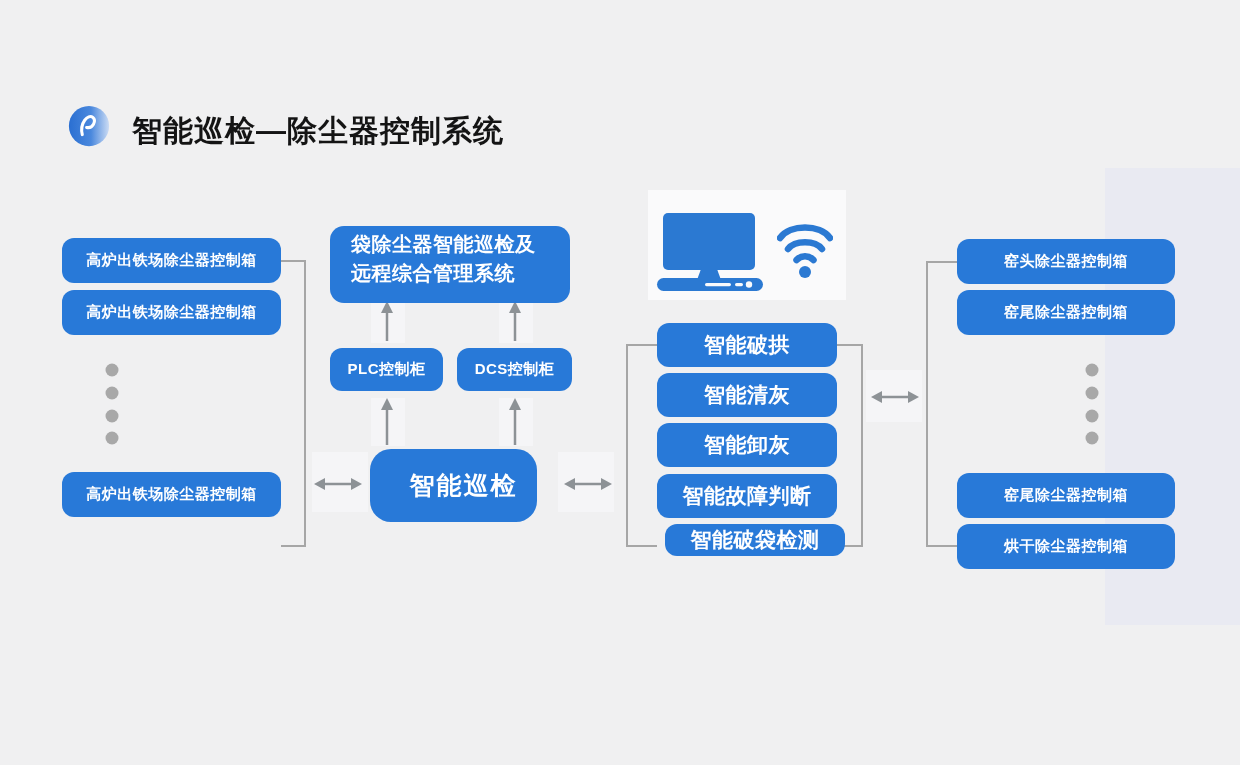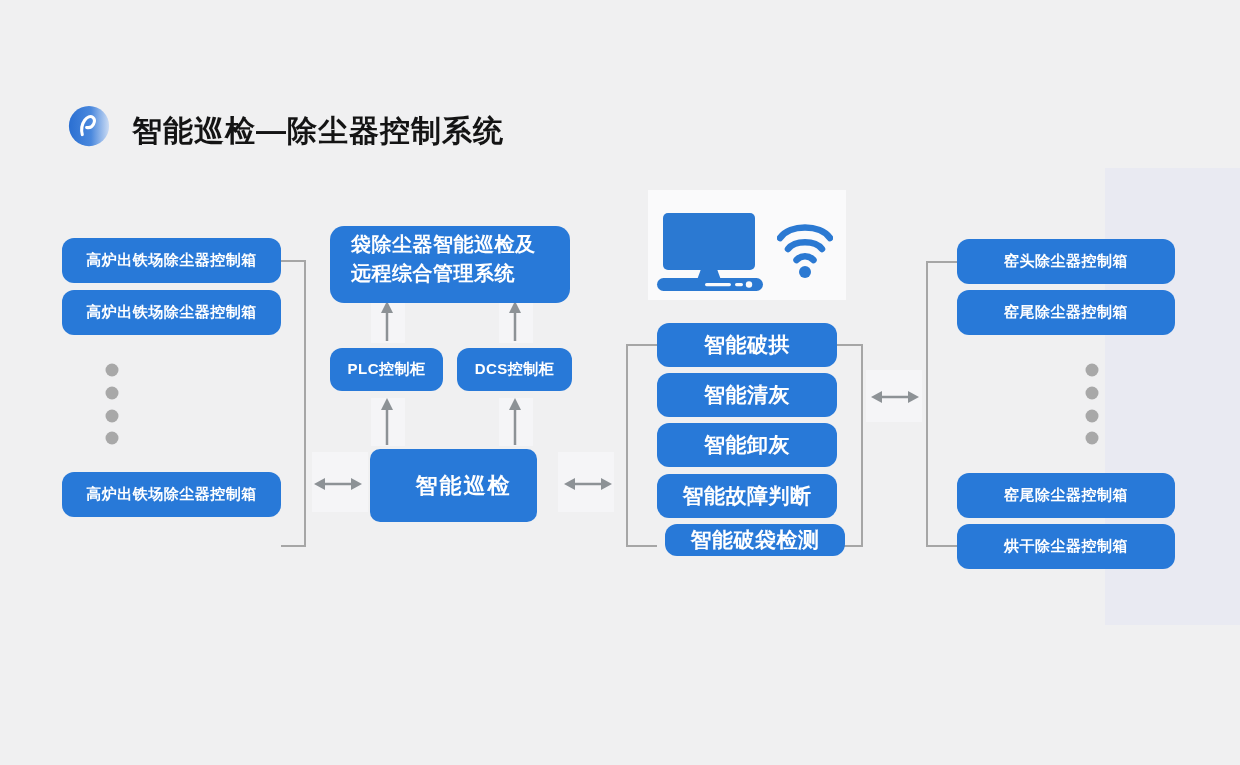--- a/index.html
+++ b/index.html
@@ -37,21 +37,21 @@
   }
   .node-lg{
     justify-content:flex-start;
     text-align:left;
     padding:10px 20px 22px 21px;
     font-size:20px;line-height:29px;
     border-radius:14px;
     margin-top:8px;
   }
   .node-fn{font-size:21px;}
-  .node-inspection{font-size:22px;border-radius:10px;letter-spacing:2px;padding-left:20px;}
+  .node-inspection{font-size:25px;border-radius:21px;letter-spacing:2px;padding-left:20px;}
   .icon-computer{position:absolute;left:655px;top:205px;}
   .icon-wifi{position:absolute;left:777px;top:218px;}
 </style>
 </head>
 <body>
 
 <div class="stage">
 
   <div class="right-band"></div>
   <div class="panel"></div>

